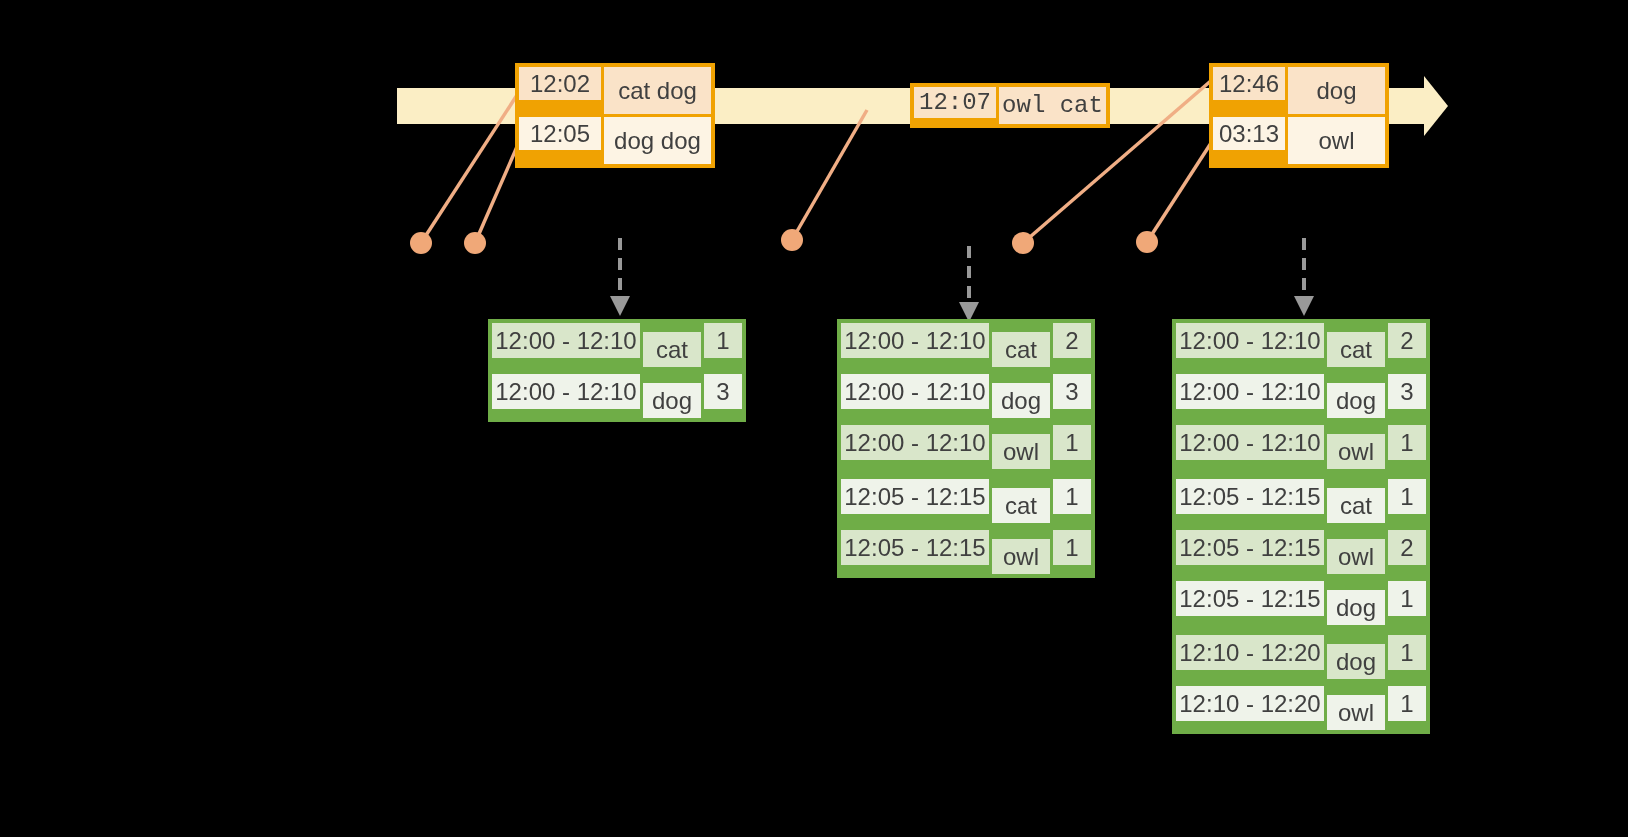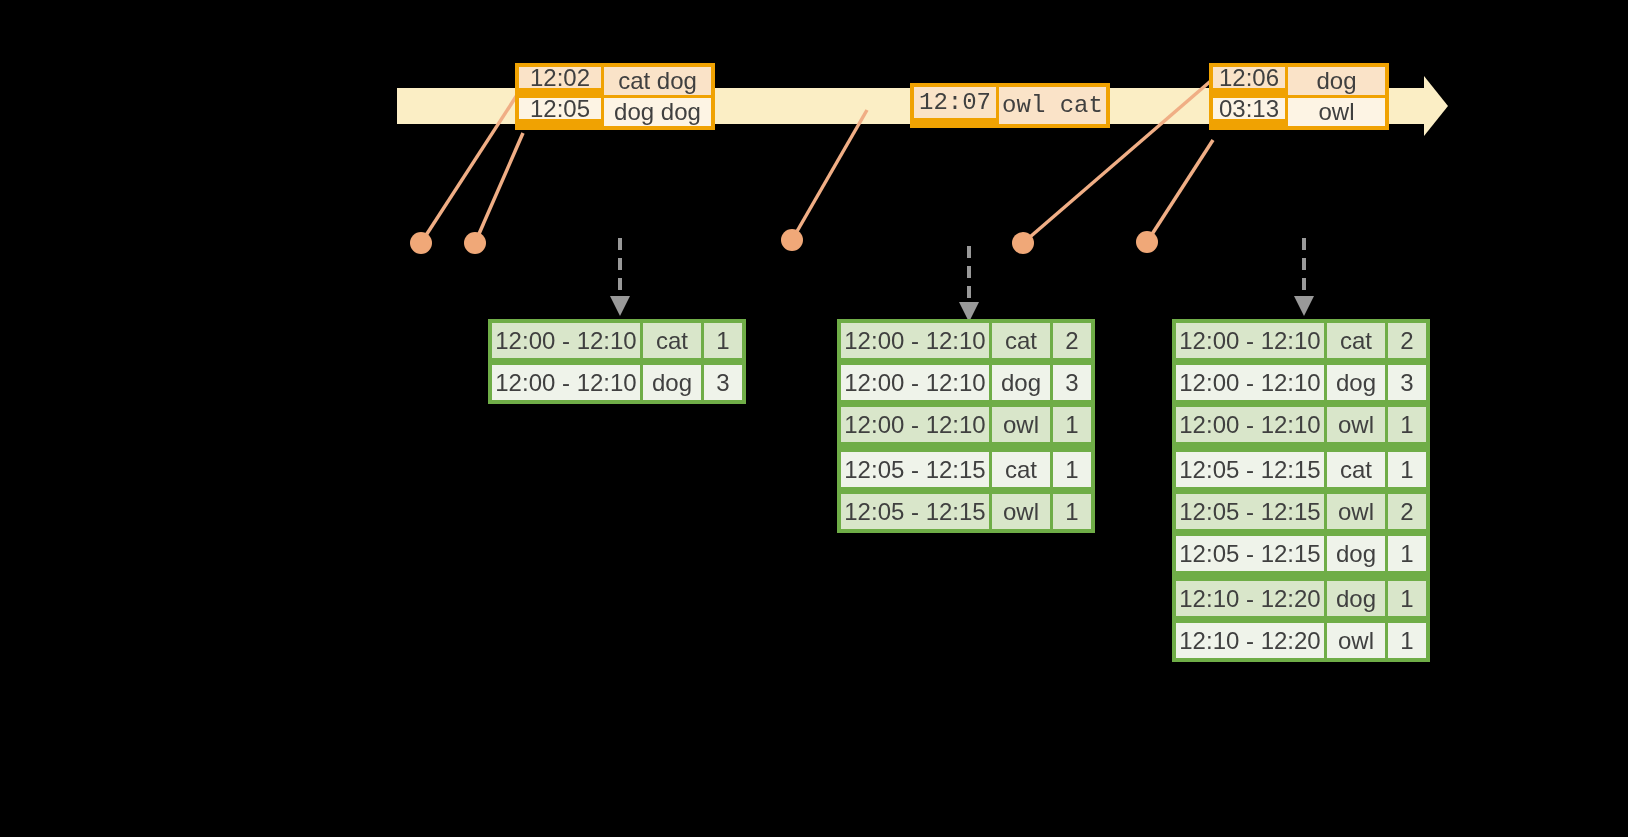--- a/index.html
+++ b/index.html
@@ -31,39 +31,39 @@
 
   
   .etable{
     position:absolute;display:flex;flex-direction:column;gap:3px;
     border:4px solid var(--event-table-border);
     background:var(--event-table-border);
   }
   .etable .row{display:flex;gap:3px;}
   .etable .row.dark  > .cell{background:var(--event-row-dark);}
   .etable .row.light > .cell{background:var(--event-row-light);}
-  .etable .time{width:82px;height:21px;}
-  .etable .words{width:107px;height:28px;}
+  .etable .time{width:82px;height:33px;}
+  .etable .words{width:107px;height:47px;}
   #etable-2 .time{height:31px}
   #etable-2 .words{height:37px}
   #etable-3 .time{width:72px;}
   #etable-3 .words{width:97px;}
 
   
   .rtable{
     position:absolute;display:flex;flex-direction:column;gap:7px;
     border:4px solid var(--result-table-border);
     background:var(--result-table-border);
   }
   .rrow{display:flex;gap:3px;}
   .rrow.gsep{margin-top:3px;}           
   .rrow.dark  > .cell{background:var(--result-row-dark);}
   .rrow.light > .cell{background:var(--result-row-light);}
   .rrow .t{width:148px;height:35px;}
-  .rrow .w{width:58px;height:35px;}
+  .rrow .w{width:58px;height:35px;margin-top:9px;}
   .rrow .c{width:38px;height:35px;}
 </style>
 </head>
 <body>
 
 <div id="canvas">
 
   <svg id="gfx" width="1628" height="837">
 
     <rect x="397" y="88" width="1028" height="36" fill="var(--timeline-fill,#FBEEC5)"></rect>
@@ -108,21 +108,21 @@
 
   <div id="etable-2" class="etable" style="left:910px;top:83px;font-family:Liberation Mono, monospace;">
     <div class="row dark">
       <div class="cell time">12:07</div>
       <div class="cell words">owl cat</div>
     </div>
   </div>
 
   <div id="etable-3" class="etable" style="left:1209px;top:63px;">
     <div class="row dark">
-      <div class="cell time">12:06</div>
+      <div class="cell time">12:46</div>
       <div class="cell words">dog</div>
     </div>
     <div class="row light">
       <div class="cell time">03:13</div>
       <div class="cell words">owl</div>
     </div>
   </div>
 
   <div class="rtable" style="left:488px;top:319px;">
     <div class="rrow dark">

